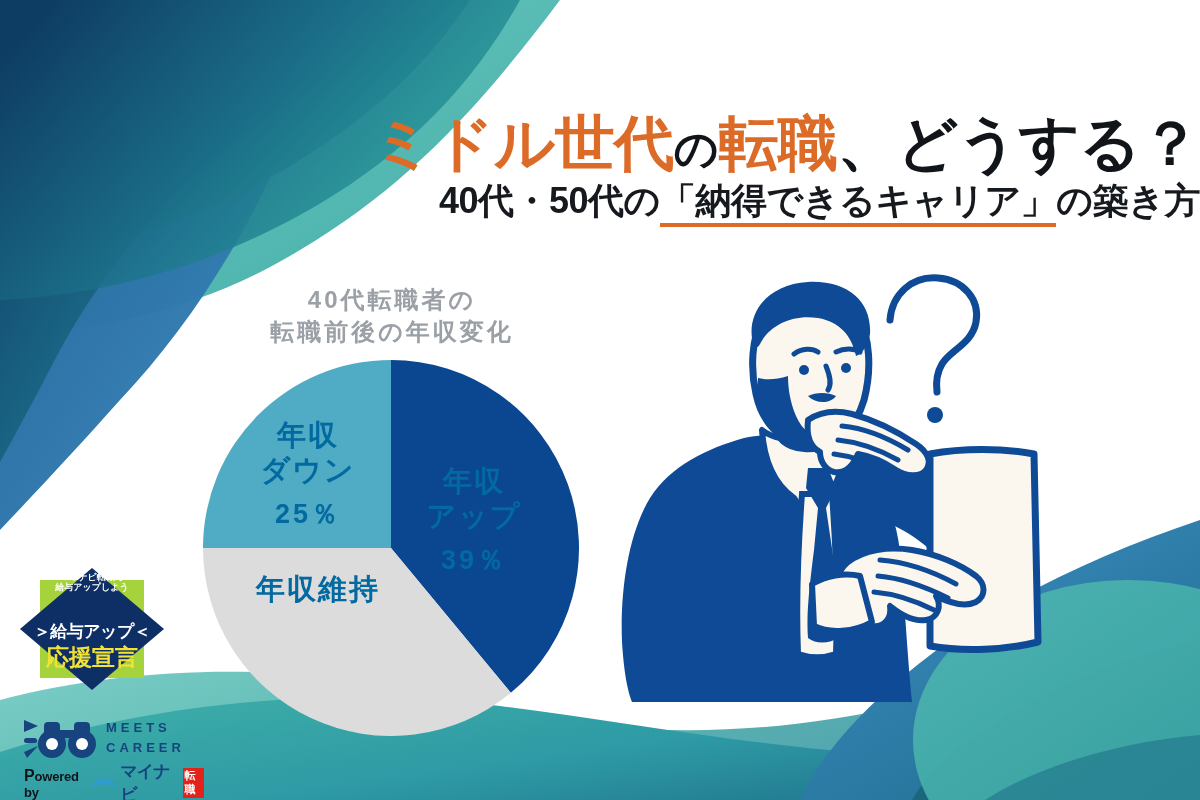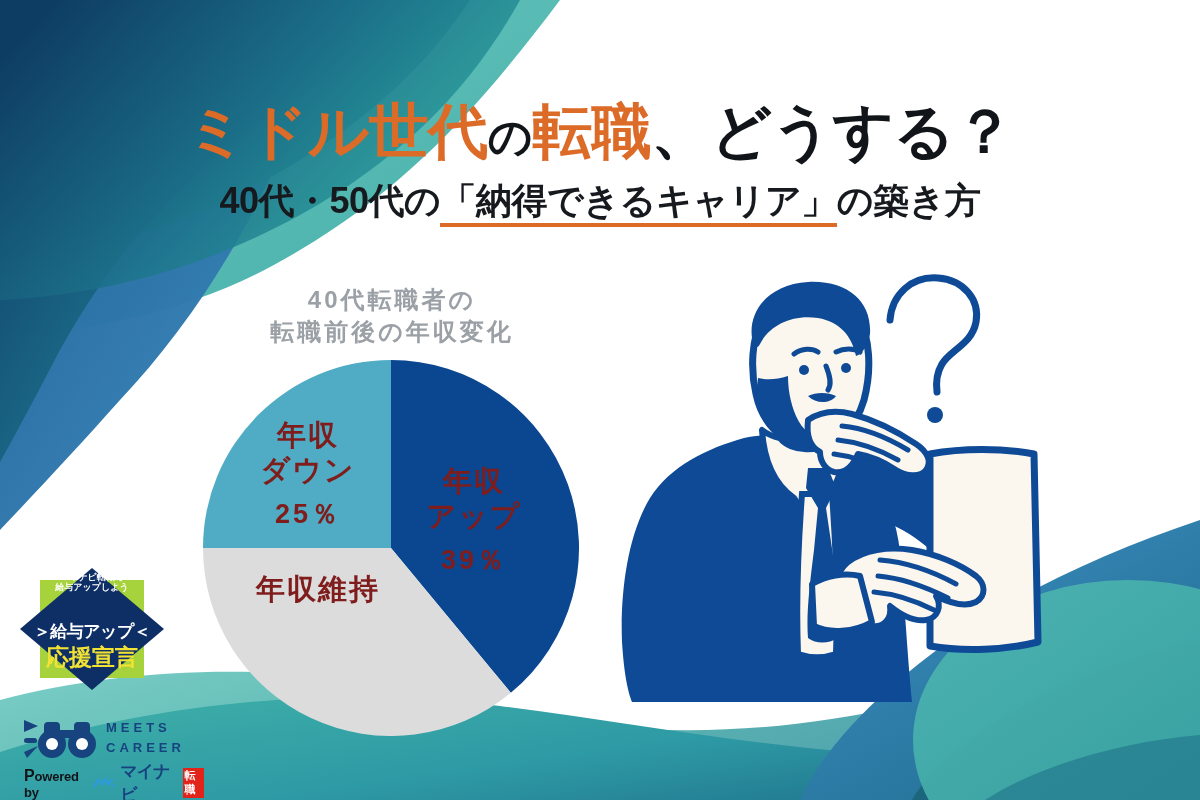--- a/index.html
+++ b/index.html
@@ -24,36 +24,36 @@
     inset: 0;
     width: 1200px;
     height: 800px;
     pointer-events: none;
   }
 
   
   .headline-block {
     position: absolute;
     left: 0;
-    top: 100px;
+    top: 112px;
     width: 1200px;
-    text-align: center;
+    text-align: right;
   }
   .headline {
     font-size: 60px;
     font-weight: 700;
     line-height: 1.08;
     letter-spacing: -0.5px;
     color: #111418;
     white-space: nowrap;
   }
   .headline .hl-orange { color: #DC6B28; }
   .headline .hl-small  { font-size: 44px; }
   .subheadline {
-    margin-top: 12px;
+    margin-top: 0;
     font-size: 36px;
     font-weight: 700;
     color: #16191d;
     letter-spacing: -0.5px;
     white-space: nowrap;
   }
   .ul-orange {
     border-bottom: 4px solid #DC6B28;
     padding-bottom: 2px;
   }
@@ -73,21 +73,21 @@
   }
   .pie-wrap {
     position: absolute;
     left: 203px;
     top: 360px;
     width: 376px;
     height: 376px;
   }
   .slice-label {
     position: absolute;
-    color: #7f1d1d;
+    color: #0369a1;
     font-weight: 700;
     text-align: center;
     line-height: 1.22;
     letter-spacing: 2px;
     text-shadow: none;
   }
   .slice-label .lab  { font-size: 29px; display: block; }
   .slice-label .pct  { font-size: 27px; display: block; margin-top: 9px; letter-spacing: 3px; }
   .lab-up    { left: 196px; top: 104px; width: 150px; }
   .lab-down  { left: 30px;  top: 58px;  width: 150px; }

